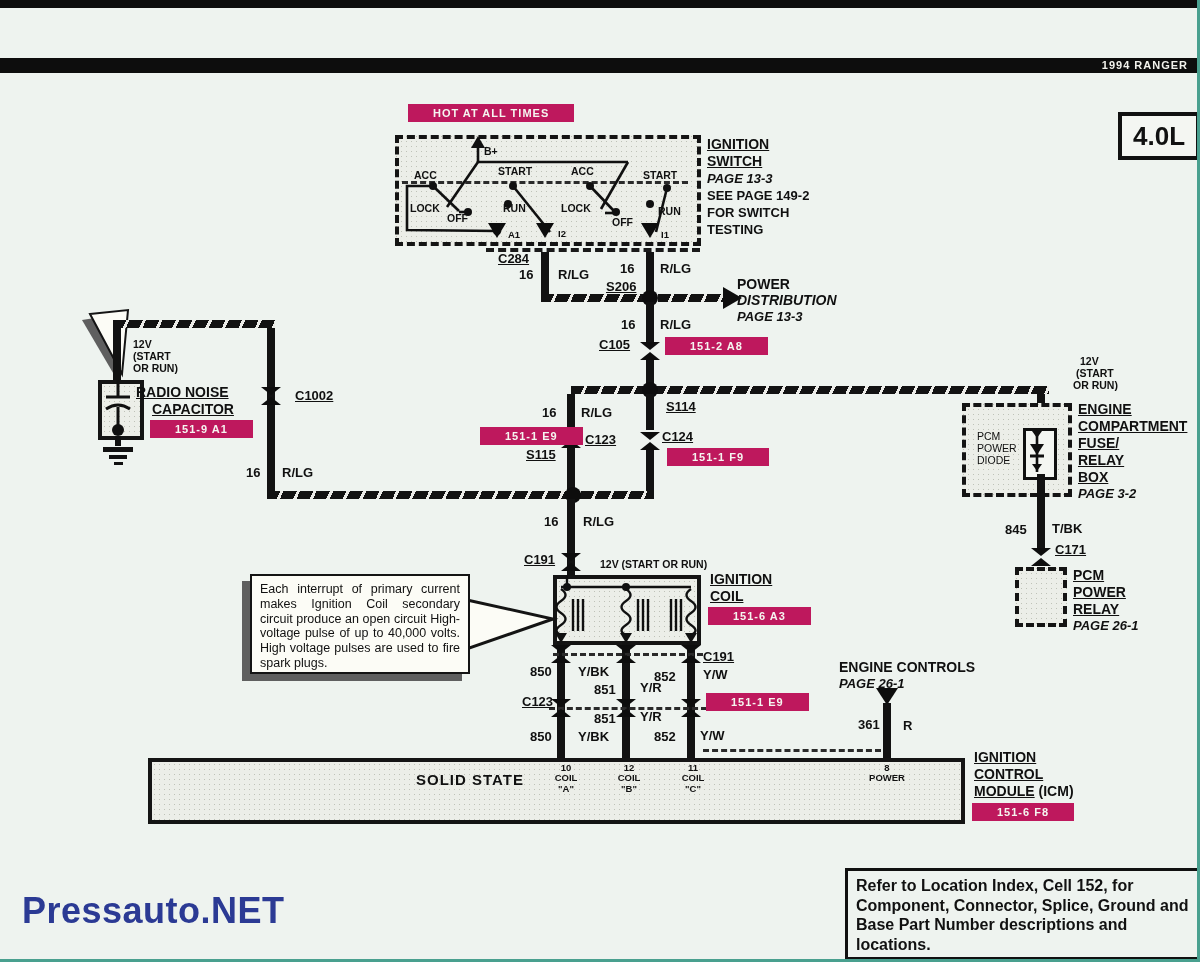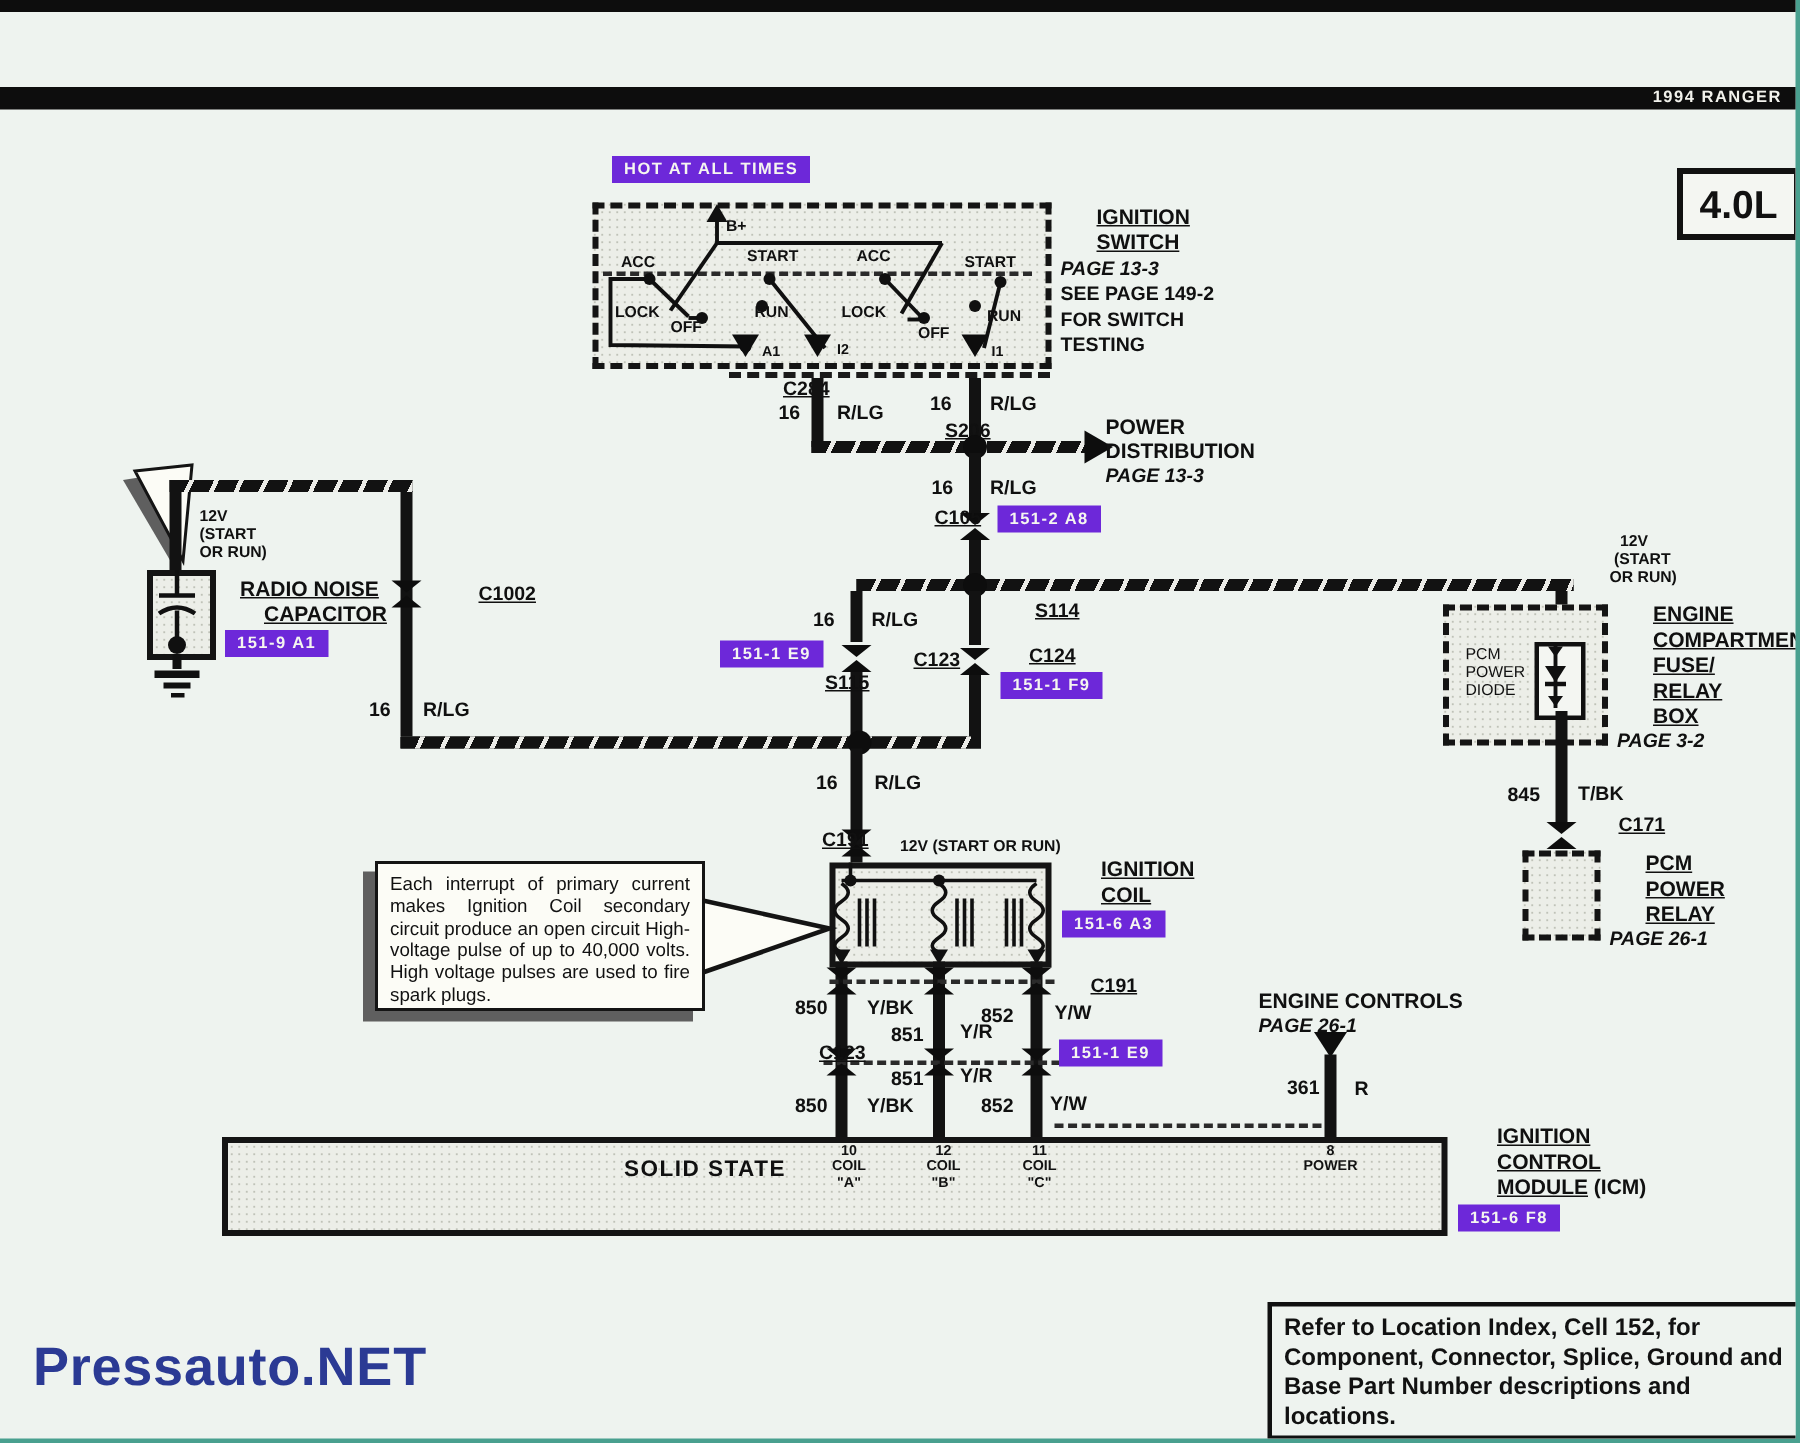--- a/index.html
+++ b/index.html
@@ -2,28 +2,28 @@
 <html><head>
 <meta charset="utf-8">
 <style>
   html,body{margin:0;padding:0;background:#dfe9e4;}
   .page{position:relative;width:1200px;height:962px;background:#eef3ef;overflow:hidden;
         font-family:"Liberation Sans",sans-serif;color:#111;
         border-right:3px solid #49a08f;border-bottom:3px solid #49a08f;box-sizing:border-box;}
   .abs{position:absolute;}
   
   .t{position:absolute;font:bold 13px "Liberation Sans",sans-serif;color:#101010;white-space:nowrap;line-height:1.05;}
-  .u{text-decoration:underline;margin-left:24px;}
+  .u{text-decoration:underline;}
   .i{font-style:italic;}
   .lg{font-size:14px;}
   .sm{font-size:10.5px;font-weight:bold;}
   .tiny{font-size:9.5px;}
   
-  .badge{position:absolute;background:#6d28d9;color:#f5f5f0;font:bold 11px "Liberation Sans",sans-serif;
-         padding:3px 8px;letter-spacing:1px;white-space:nowrap;}
+  .badge{position:absolute;background:#be185d;color:#f5f5f0;font:bold 11px "Liberation Sans",sans-serif;
+         padding:3px 25px;letter-spacing:1px;white-space:nowrap;}
   
   .stipple{background-color:#eceee8;background-image:radial-gradient(#bfc2b8 0.9px,transparent 0.9px);background-size:5px 5px;}
   .dashbox{position:absolute;border:4px dashed #141414;}
   .solidbox{position:absolute;border:4px solid #141414;}
   
   .wv{position:absolute;width:8px;background:repeating-linear-gradient(25deg,#121212 0 12px,#ececе8 12px 15px);background-color:#121212;}
   .wh{position:absolute;height:8px;background:repeating-linear-gradient(115deg,#121212 0 12px,#ecece8 12px 15px);background-color:#121212;}
   .dashline{position:absolute;border-top:4px dashed #1a1a1a;height:0;}
   .dashthin{position:absolute;border-top:3px dashed #2a2a2a;height:0;}
   .dot{position:absolute;width:16px;height:16px;border-radius:50%;background:#0d0d0d;}
@@ -120,21 +120,21 @@
   <span class="t" style="left:519px;top:268px;">16</span>
   <span class="t" style="left:558px;top:268px;">R/LG</span>
   <span class="t" style="left:620px;top:262px;">16</span>
   <span class="t" style="left:660px;top:262px;">R/LG</span>
   <span class="t u" style="left:606px;top:280px;">S206</span>
   <div class="dot" style="left:642px;top:290px;"></div>
 
   <div class="wh" style="left:658px;top:294px;width:66px;"></div>
   <div class="ar-r" style="left:723px;top:287px;"></div>
   <span class="t lg" style="left:737px;top:277px;">POWER</span>
-  <span class="t lg" style="left:737px;top:293px;">DISTRIBUTION</span>
+  <span class="t lg" style="left:737px;top:293px;font-style:italic;">DISTRIBUTION</span>
   <span class="t i" style="left:737px;top:310px;">PAGE 13-3</span>
 
   <div class="wv" style="left:646px;top:302px;height:40px;"></div>
   <span class="t" style="left:621px;top:318px;">16</span>
   <span class="t" style="left:660px;top:318px;">R/LG</span>
   <div class="conn" style="left:640px;top:342px;"></div>
   <span class="t u" style="left:599px;top:338px;">C105</span>
   <div class="badge" style="left:665px;top:337px;">151-2 A8</div>
   <div class="wv" style="left:646px;top:360px;height:30px;"></div>
 

